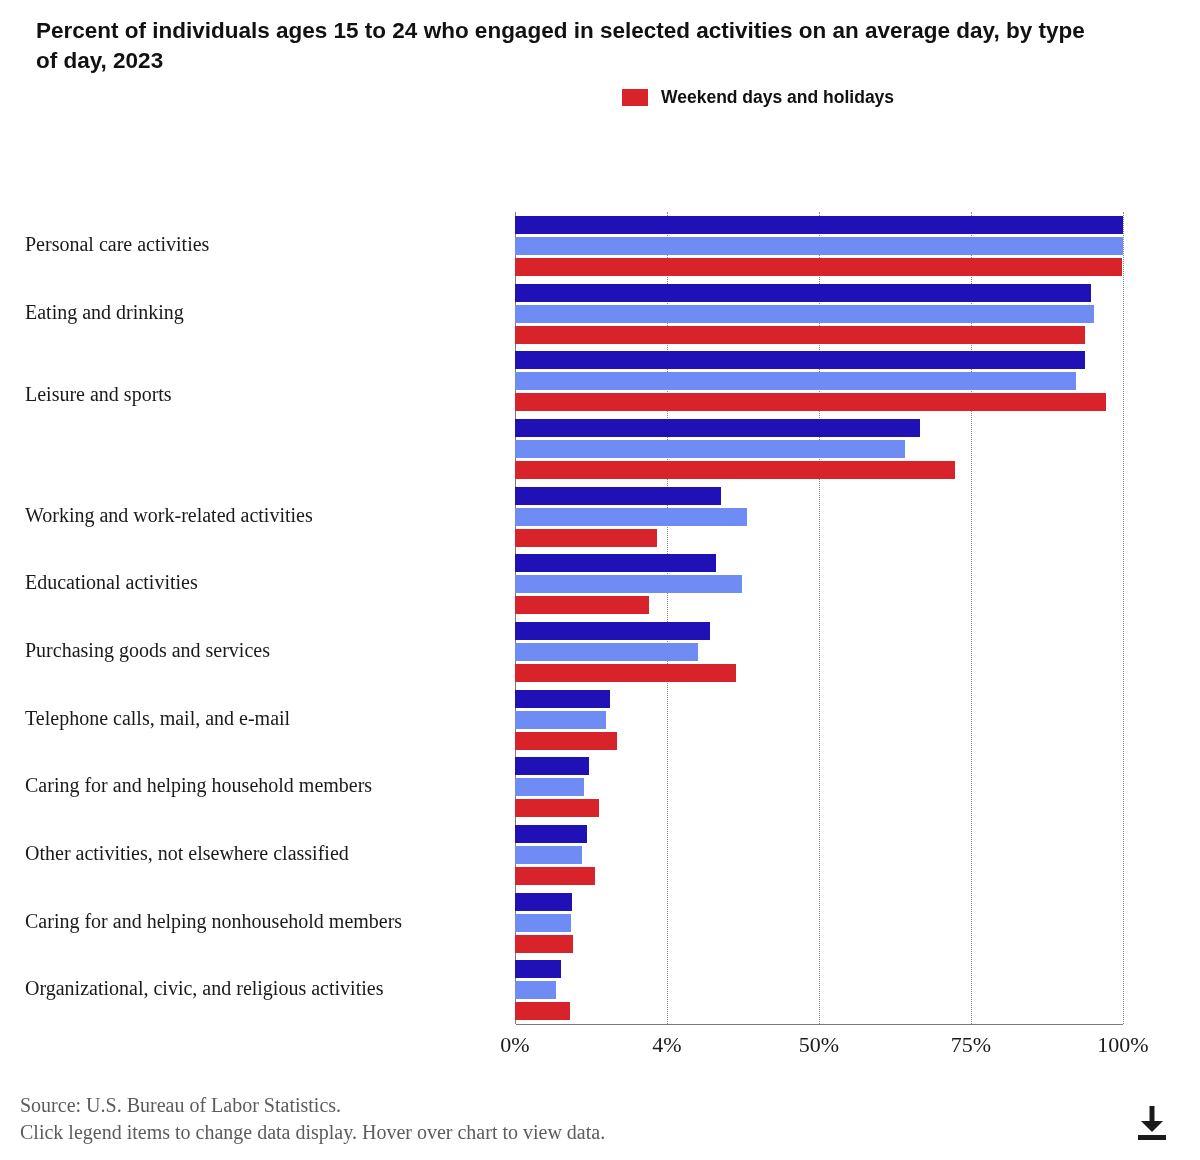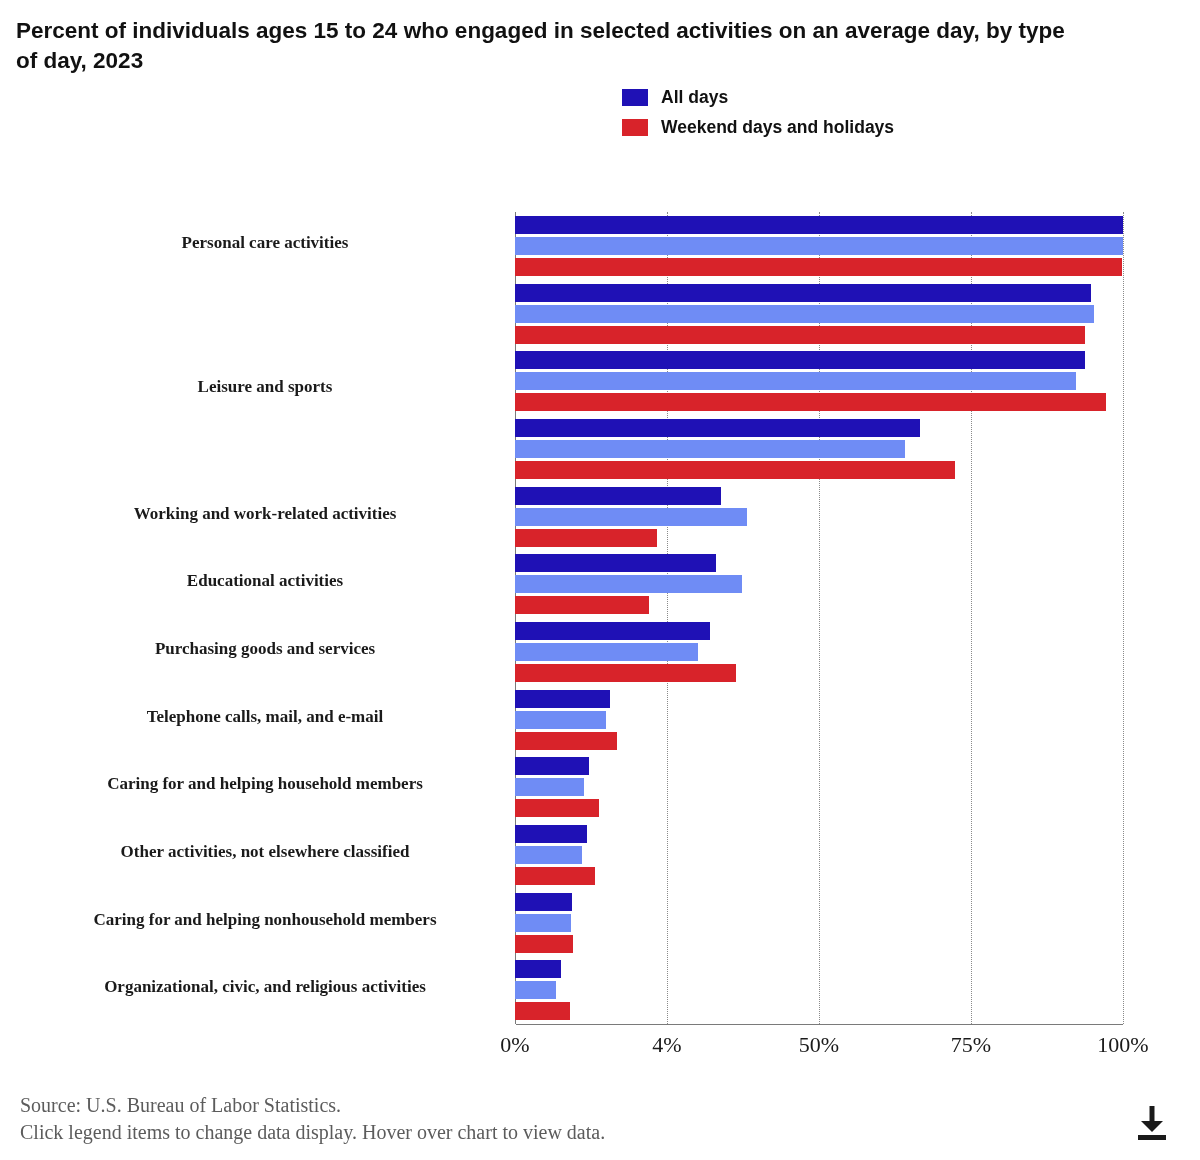--- a/index.html
+++ b/index.html
@@ -12,21 +12,21 @@
     height: 1160px;
     position: relative;
     font-family: "Liberation Serif", serif;
     color: #202020;
     overflow: hidden;
   }
 
   
   #chart-title {
     position: absolute;
-    left: 16px;
+    left: 36px;
     top: 16px;
     width: 1060px;
     font-family: "Liberation Sans", sans-serif;
     font-weight: bold;
     font-size: 22.5px;
     line-height: 30px;
     color: #111111;
     white-space: pre-line;
   }
 
@@ -97,26 +97,25 @@
   }
   .bar.s0 { top: 0px;  background: #1f11b5; }
   .bar.s1 { top: 21px; background: #6f8cf5; }
   .bar.s2 { top: 42px; background: #d8232a; }
 
   
   .cat-label {
     position: absolute;
     right: 0;
     width: 480px;
-    text-align: center;
-    font-family: "Liberation Serif", serif;
-    font-size: 17px;
+    text-align: left;
+    font-family: "Liberation Serif", serif;
+    font-size: 20px;
     color: #1a1a1a;
     white-space: nowrap;
-    font-weight: bold;
   }
   #cat-labels {
     position: absolute;
     left: 10px;
     top: 212px;
     width: 495px;
     height: 812px;
   }
 
   
@@ -157,32 +156,29 @@
     cursor: pointer;
   }
 </style>
 </head>
 <body>
 
 <div id="chart-title">Percent of individuals ages 15 to 24 who engaged in selected activities on an average day, by type of day, 2023</div>
 
 <div id="legend">
     <div class="legend-item">
-      <span class="legend-swatch" style="background: rgb(31, 17, 181);"></span>
-      <span class="legend-label">All days</span>
-    </div>
-    <div class="legend-item">
       <span class="legend-swatch" style="background: rgb(216, 35, 42);"></span>
       <span class="legend-label">Weekend days and holidays</span>
     </div>
   </div>
 
 <div id="cat-labels">
     <div class="cat-label" style="top: 20.8333px;">Personal care activities</div>
-    <div class="cat-label" style="top: 165px;">Leisure and sports</div>
+    <div class="cat-label" style="top: 88.5px;">Eating and drinking</div>
+    <div class="cat-label" style="top: 171px;">Leisure and sports</div>
     <div class="cat-label" style="top: 291.5px;">Working and work-related activities</div>
     <div class="cat-label" style="top: 359.167px;">Educational activities</div>
     <div class="cat-label" style="top: 426.833px;">Purchasing goods and services</div>
     <div class="cat-label" style="top: 494.5px;">Telephone calls, mail, and e-mail</div>
     <div class="cat-label" style="top: 562.167px;">Caring for and helping household members</div>
     <div class="cat-label" style="top: 629.833px;">Other activities, not elsewhere classified</div>
     <div class="cat-label" style="top: 697.5px;">Caring for and helping nonhousehold members</div>
     <div class="cat-label" style="top: 765.167px;">Organizational, civic, and religious activities</div>
   </div>
 

